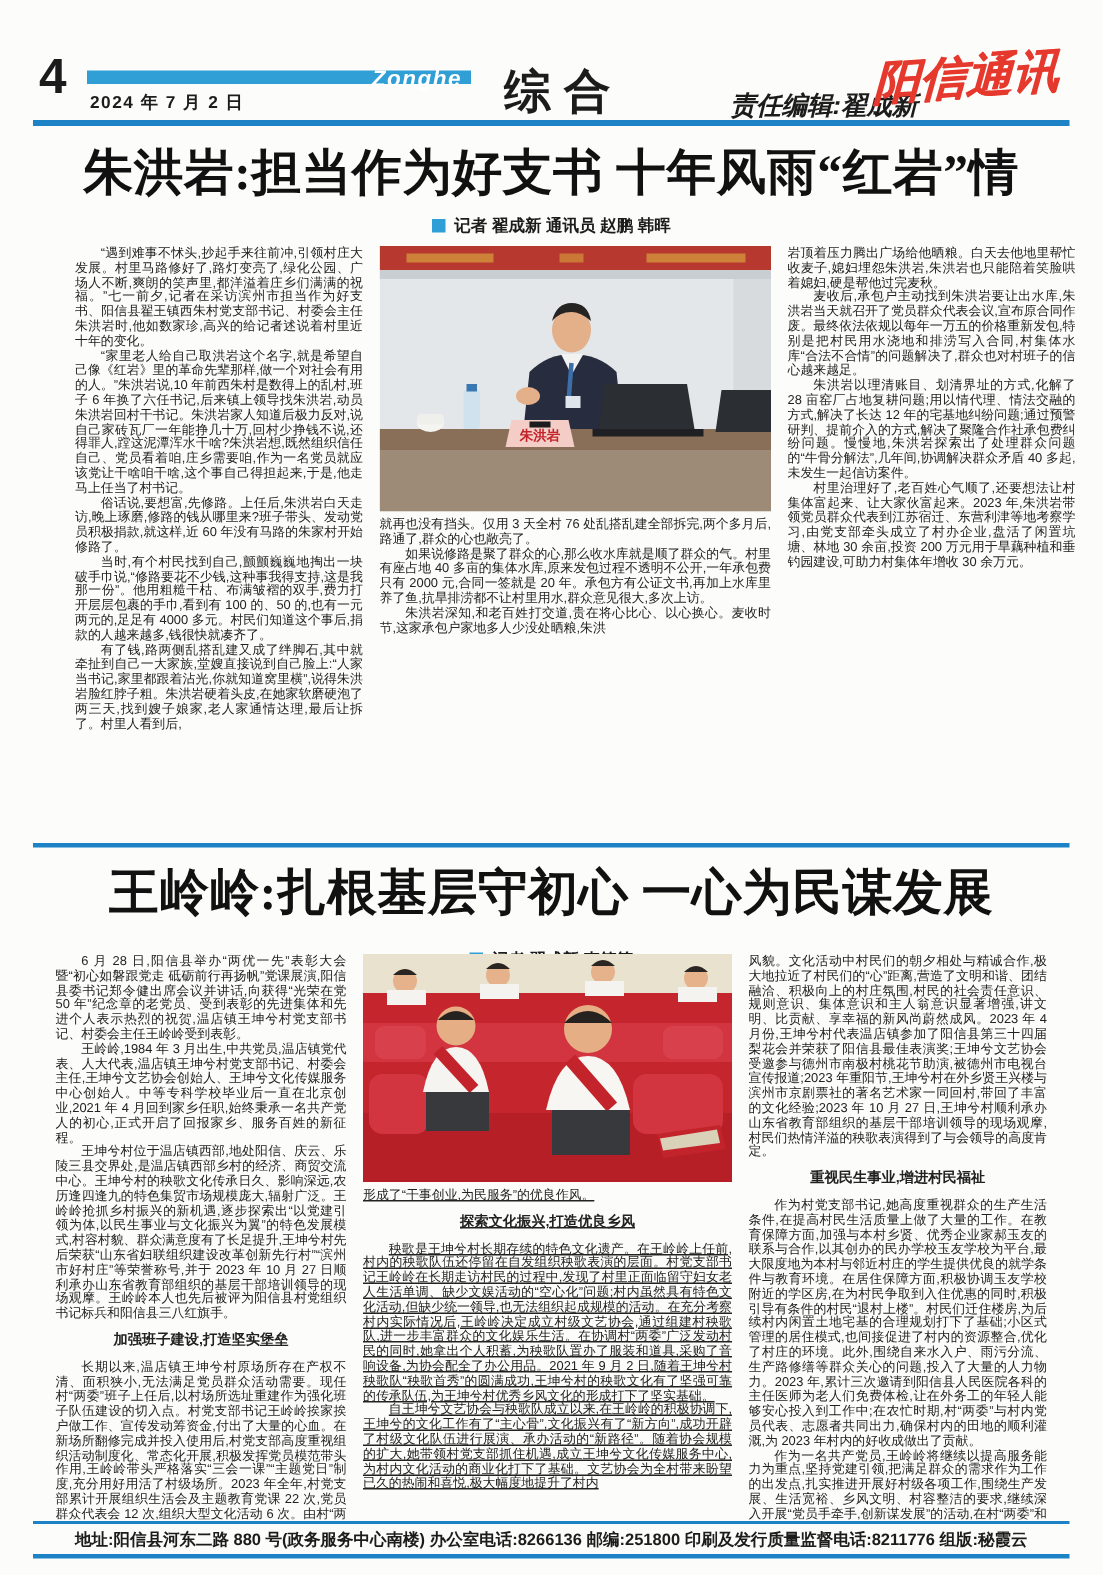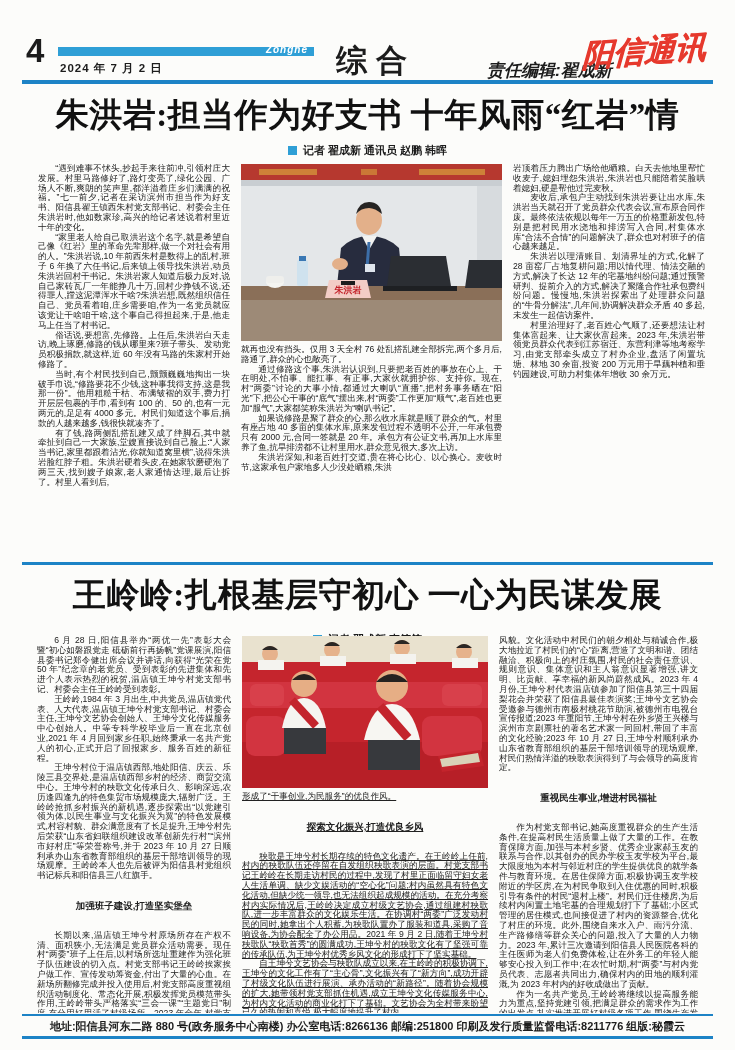--- a/index.html
+++ b/index.html
@@ -5,51 +5,51 @@
   html,body{margin:0;padding:0;}
   body{
     width:735px;height:1050px;position:relative;overflow:hidden;
     background:#fcfcfa;color:#1c1c1c;
     font-family:"Liberation Sans",sans-serif;
   }
   .abs{position:absolute;}
   
   #page-num{left:26px;top:32px;font-size:33px;font-weight:900;font-family:"Liberation Sans",sans-serif;}
   #blue-bar{left:58px;top:47px;width:256px;height:9px;background:#2f9fd6;}
-  #zonghe{position:absolute;right:6px;top:-3px;color:#fff;font-style:italic;font-weight:bold;font-size:10px;letter-spacing:1px;}
+  #zonghe{position:absolute;right:6px;top:-3px;color:#fff;font-style:italic;font-weight:bold;font-size:15px;letter-spacing:1px;}
   #date{left:60px;top:61px;font-size:11.5px;font-weight:bold;letter-spacing:1px;}
   #section-title{left:336px;top:40px;font-size:31px;font-weight:900;letter-spacing:9px;}
   #editor{left:487px;top:59px;font-size:17px;font-weight:bold;font-style:italic;}
   #masthead{left:582px;top:30px;width:140px;font-size:31px;font-weight:900;font-style:italic;
     color:#e6392d;font-family:"Liberation Serif",serif;transform:rotate(-4deg) skewX(-6deg);
     white-space:nowrap;text-shadow:0.5px 0.5px 0 #e6392d;}
   .rule{background:#1d83c6;}
   #header-rule{left:22px;top:80px;width:691px;height:4px;}
   
   .headline{left:38px;width:659px;text-align:center;font-size:33px;font-weight:900;
     font-family:"Liberation Serif",serif;white-space:nowrap;letter-spacing:0.5px;color:#111;}
   #a1-headline{top:93px;}
   #a2-headline{top:573px;}
   .byline{left:38px;width:659px;text-align:center;font-size:11px;font-weight:bold;}
   #a1-byline{top:143px;}
   #a2-byline{top:632px;}
   .byline .sq{display:inline-block;width:9px;height:9px;background:#2f9fd6;margin-right:6px;vertical-align:-1px;}
   
   .body-flex{display:flex;gap:11px;}
-  #a1-body{left:38px;top:164px;width:659px;height:396px;}
+  #a1-body{left:50px;top:164px;width:659px;height:396px;}
   #a2-body{left:38px;top:636px;width:659px;height:377px;justify-content:center;}
   .col{overflow:hidden;height:100%;font-size:8.6px;line-height:9.8px;text-align:justify;color:#222;}
   .w192{flex:0 0 192px;}
   .w261{flex:0 0 261px;}
   .w194{flex:0 0 194px;}
   .w246{flex:0 0 246px;text-decoration:underline;}
   .w199{flex:0 0 199px;}
   .col p.para{margin:0;text-indent:2em;}
   .col p.para.cont{text-indent:0;}
-  .col p.subhead{margin:20px 0;text-indent:0;text-align:center;font-weight:bold;font-size:9.5px;}
+  .col p.subhead{margin:8px 0;text-indent:0;text-align:center;font-weight:bold;font-size:9.5px;}
   .photo{width:100%;display:block;margin:0 0 4px 0;}
   
   #footer-rule-top{left:22px;top:1014px;width:691px;height:2px;}
   #footer-text{left:22px;top:1019px;width:691px;text-align:center;font-size:11px;font-weight:bold;white-space:nowrap;}
   #footer-rule-bottom{left:22px;top:1036px;width:691px;height:3px;}
 </style>
 </head>
 <body>
 
 <div class="abs" id="page-num">4</div>
@@ -113,21 +113,20 @@
         <rect x="58" y="92" width="7" height="5" fill="#3a78b4"></rect>
       </g>
       <g>
         <ellipse cx="34" cy="118" rx="9" ry="6" fill="#f4f4f1"></ellipse>
         <rect x="25" y="112" width="18" height="7" rx="3" fill="#efefec"></rect>
       </g>
       <rect x="100" y="117" width="14" height="4" fill="#1d1d1d"></rect>
     </svg>
     <div>
         <p class="para cont">就再也没有挡头。仅用 3 天全村 76 处乱搭乱建全部拆完,两个多月后,路通了,群众的心也敞亮了。</p>
-        <p class="para">通过修路这个事,朱洪岩认识到,只要把老百姓的事放在心上、干在明处,不怕事、能扛事、有正事,大家伙就拥护你、支持你。现在,村“两委”讨论的大事小情,都通过大喇叭“直播”,把村务事务晒在“阳光”下,把公心干事的“底气”摆出来,村“两委”工作更加“顺气”,老百姓也更加“服气”,大家都笑称朱洪岩为“喇叭书记”。</p>
         <p class="para">如果说修路是聚了群众的心,那么收水库就是顺了群众的气。村里有座占地 40 多亩的集体水库,原来发包过程不透明不公开,一年承包费只有 2000 元,合同一签就是 20 年。承包方有公证文书,再加上水库里养了鱼,抗旱排涝都不让村里用水,群众意见很大,多次上访。</p>
         <p class="para">朱洪岩深知,和老百姓打交道,贵在将心比心、以心换心。麦收时节,这家承包户家地多人少没处晒粮,朱洪</p>
       </div>
   </div>
   <div class="col w192">
       <p class="para cont">岩顶着压力腾出广场给他晒粮。白天去他地里帮忙收麦子,媳妇埋怨朱洪岩,朱洪岩也只能陪着笑脸哄着媳妇,硬是帮他过完麦秋。</p>
       <p class="para">麦收后,承包户主动找到朱洪岩要让出水库,朱洪岩当天就召开了党员群众代表会议,宣布原合同作废。最终依法依规以每年一万五的价格重新发包,特别是把村民用水浇地和排涝写入合同,村集体水库“合法不合情”的问题解决了,群众也对村班子的信心越来越足。</p>
       <p class="para">朱洪岩以理清账目、划清界址的方式,化解了 28 亩窑厂占地复耕问题;用以情代理、情法交融的方式,解决了长达 12 年的宅基地纠纷问题;通过预警研判、提前介入的方式,解决了聚隆合作社承包费纠纷问题。慢慢地,朱洪岩探索出了处理群众问题的“牛骨分解法”,几年间,协调解决群众矛盾 40 多起,未发生一起信访案件。</p>
       <p class="para">村里治理好了,老百姓心气顺了,还要想法让村集体富起来、让大家伙富起来。2023 年,朱洪岩带领党员群众代表到江苏宿迁、东营利津等地考察学习,由党支部牵头成立了村办企业,盘活了闲置坑塘、林地 30 余亩,投资 200 万元用于旱藕种植和垂钓园建设,可助力村集体年增收 30 余万元。</p>
     </div>

